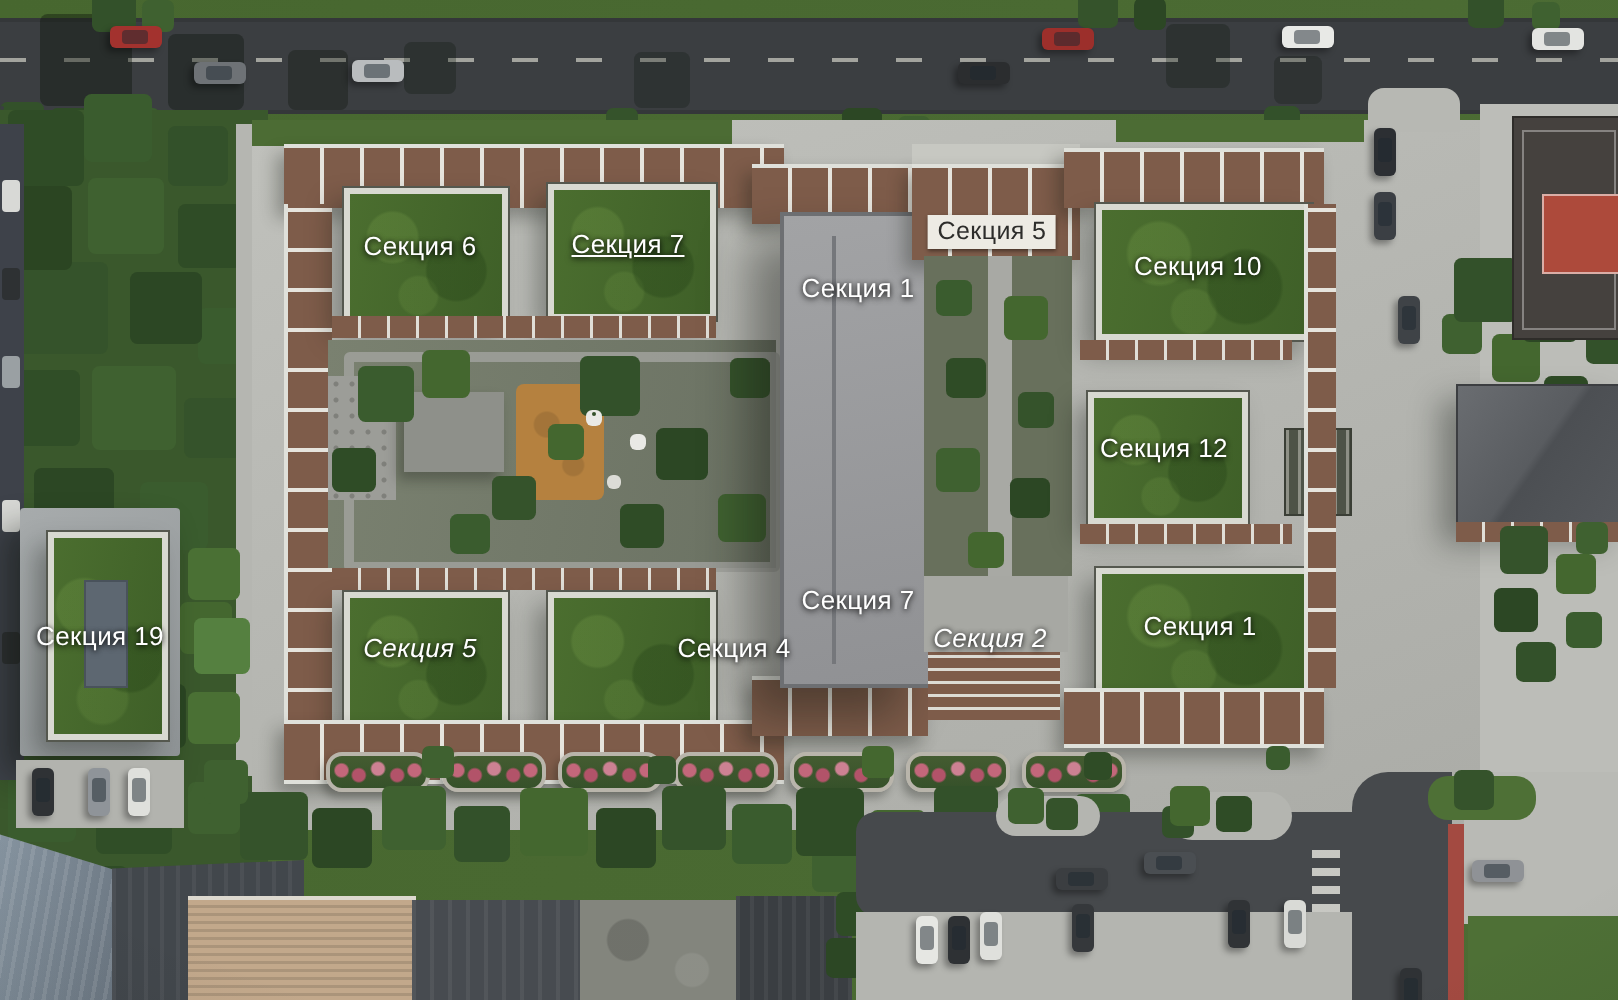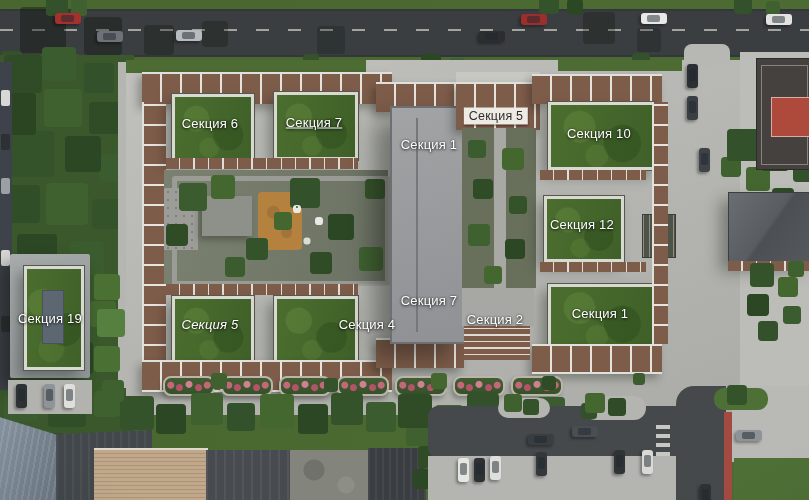--- a/index.html
+++ b/index.html
@@ -194,21 +194,21 @@
   <div class="car-h" style="left:521px;top:14px;background:#9c2f2b;"></div>
   <div class="car-h" style="left:641px;top:13px;background:#e8e9e6;"></div>
   <div class="car-h" style="left:766px;top:14px;background:#e3e4e1;"></div>
   <div class="car-h" style="left:97px;top:31px;background:#6e7276;"></div>
   <div class="car-h" style="left:176px;top:30px;background:#b9bcbe;"></div>
   <div class="car-h" style="left:479px;top:31px;background:#2b2d2f;"></div>
 
   <div class="a vignette" style="inset:0;"></div>
   <div class="a" id="labels-layer" style="inset:0;">
       <div class="section-label" style="left: 600px; top: 313px;">Секция 1</div>
-      <div class="section-label" style="left: 495px; top: 319px;">Секция 2</div>
+      <div class="section-label" style="left: 495px; top: 319px; font-style: italic;">Секция 2</div>
       <div class="section-label" style="left: 429px; top: 300px;">Секция 7</div>
       <div class="section-label" style="left: 333px; top: 324px; margin-left: 34px;">Секция 4</div>
       <div class="section-label" style="left: 210px; top: 324px; font-style: italic;">Секция 5</div>
       <div class="section-label" style="left: 210px; top: 123px;">Секция 6</div>
       <div class="section-label" style="left: 314px; top: 122px; text-decoration: underline;">Секция 7</div>
       <div class="section-label" style="left: 429px; top: 144px;">Секция 1</div>
       <div class="section-label badge" style="left: 496px; top: 116px;">Секция 5</div>
       <div class="section-label" style="left: 599px; top: 133px;">Секция 10</div>
       <div class="section-label" style="left: 50px; top: 318px;">Секция 19</div>
       <div class="section-label" style="left: 582px; top: 224px;">Секция 12</div>

